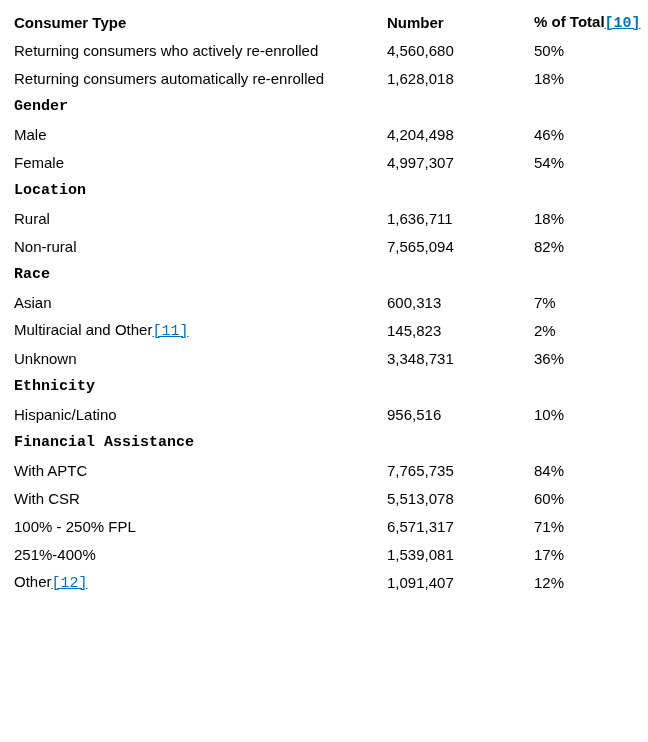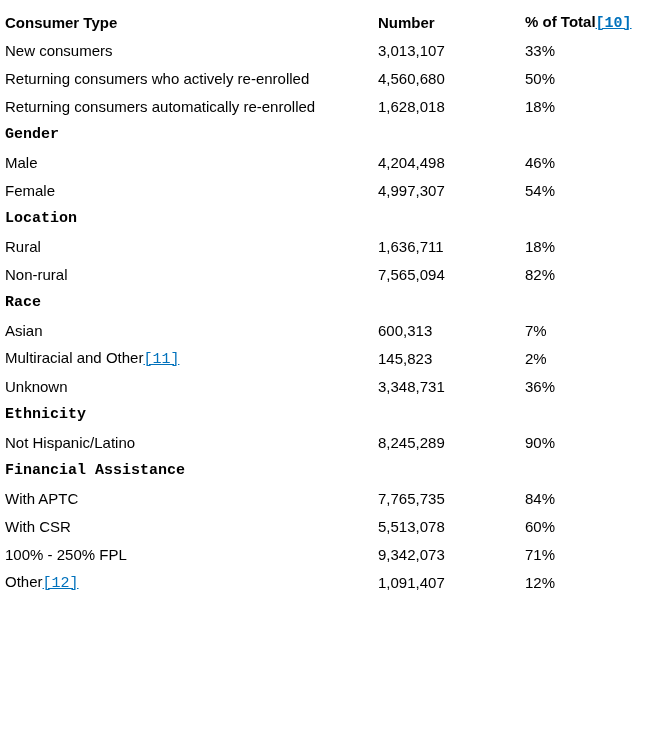--- a/index.html
+++ b/index.html
@@ -9,21 +9,21 @@
     width: 648px; height: 742px;
     background: var(--bg);
     font-family: "Liberation Sans", sans-serif;
     font-size: 15px;
     color: var(--text);
     overflow: hidden;
   }
   table.data-table {
     border-collapse: collapse;
     table-layout: fixed;
-    margin: 8px 0 0 5px;
+    margin: 8px 0 0 14px;
     width: 631px;
   }
   col.c1 { width: 373px; }
   col.c2 { width: 147px; }
   col.c3 { width: 111px; }
   th, td {
     text-align: left;
     padding: 0;
     height: 28px;
     vertical-align: middle;
@@ -55,25 +55,20 @@
       </th>
       <th>
         <span>Number</span>
       </th>
       <th>
         <span>% of Total</span><a class="fn" href="#">[10]</a>
       </th>
     </tr>
   </thead>
   <tbody>
-      <tr>
-        <td>New consumers</td>
-        <td>3,013,107</td>
-        <td>33%</td>
-      </tr>
       <tr>
         <td>Returning consumers who actively re-enrolled</td>
         <td>4,560,680</td>
         <td>50%</td>
       </tr>
       <tr>
         <td>Returning consumers automatically re-enrolled</td>
         <td>1,628,018</td>
         <td>18%</td>
       </tr>
@@ -118,41 +113,46 @@
       </tr>
       <tr>
         <td>Unknown</td>
         <td>3,348,731</td>
         <td>36%</td>
       </tr>
       <tr>
         <td colspan="3" class="section">Ethnicity</td>
       </tr>
       <tr>
-        <td>Not Hispanic/Latino</td>
-        <td>8,245,289</td>
-        <td>90%</td>
+        <td>Hispanic/Latino</td>
+        <td>956,516</td>
+        <td>10%</td>
       </tr>
       <tr>
         <td colspan="3" class="section">Financial Assistance</td>
       </tr>
       <tr>
         <td>With APTC</td>
         <td>7,765,735</td>
         <td>84%</td>
       </tr>
       <tr>
         <td>With CSR</td>
         <td>5,513,078</td>
         <td>60%</td>
       </tr>
       <tr>
         <td>100% - 250% FPL</td>
-        <td>9,342,073</td>
+        <td>6,571,317</td>
         <td>71%</td>
+      </tr>
+      <tr>
+        <td>251%-400%</td>
+        <td>1,539,081</td>
+        <td>17%</td>
       </tr>
       <tr>
         <td>Other<a href="#" class="fn">[12]</a></td>
         <td>1,091,407</td>
         <td>12%</td>
       </tr>
     </tbody>
 </table>
 
 </body></html>

